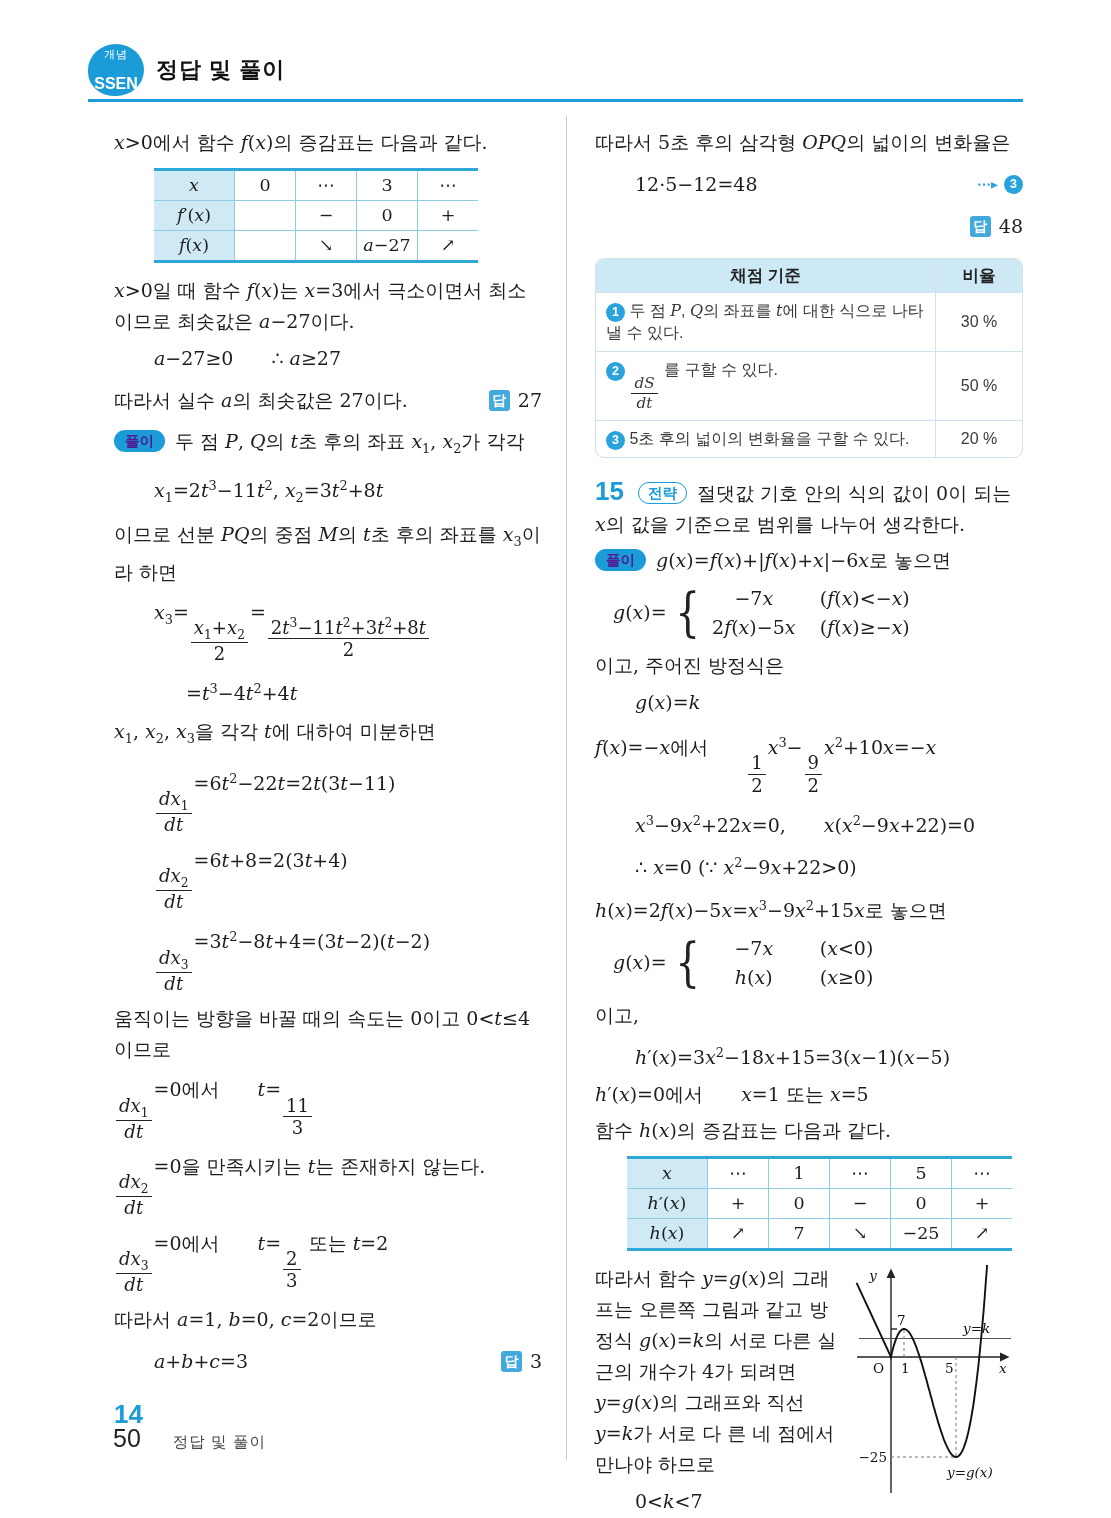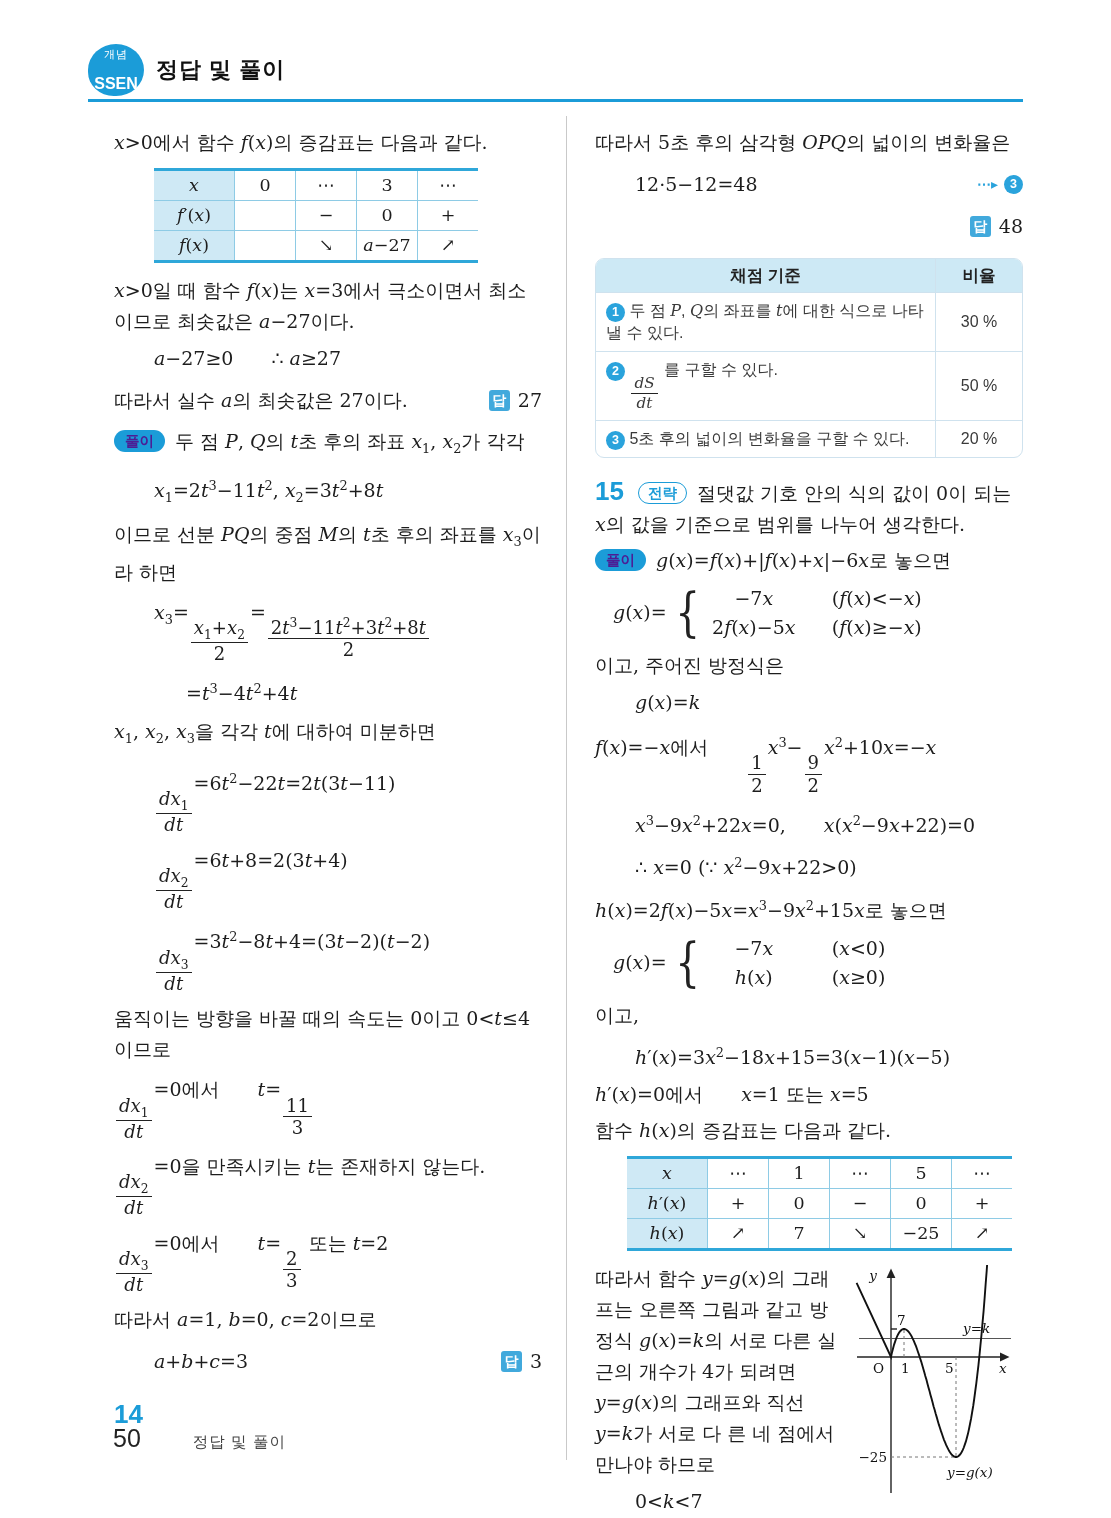--- a/index.html
+++ b/index.html
@@ -33,21 +33,21 @@
   .frac{display:inline-flex;flex-direction:column;text-align:center;vertical-align:-0.85em;
         line-height:1.18;margin:0 2px;font-size:0.95em;}
   .fnum{border-bottom:1.3px solid #222;padding:0 3px;display:block;text-align:center;}
   .fden{padding:0 3px;display:block;}
   
   .cases{display:inline-flex;align-items:center;margin:2px 0;}
   .clhs{margin-right:4px;}
   .cbrace{font-size:52px;font-weight:200;line-height:0.95;transform:scaleX(0.75);
           font-family:"DejaVu Serif",serif;color:#222;}
   .cbody{display:inline-flex;flex-direction:column;margin-left:2px;gap:0px;}
-  .crow{display:flex;gap:30px;line-height:29px;}
+  .crow{display:flex;gap:18px;line-height:29px;}
   .cexpr{min-width:96px;text-align:center;}
   
   .vtable{border-collapse:collapse;margin:10px 0 12px 40px;
           border-top:3px solid #2fa7d9;border-bottom:3px solid #2fa7d9;}
   .vtable td{border:1px solid #8ecbe5;width:52px;height:29px;text-align:center;
              font-size:17.5px;padding:0 4px;line-height:1.1;}
   .vtable td:first-child{border-left:none;}
   .vtable td:last-child{border-right:none;}
   .vtable tr:first-child td{border-top:none;}
   .vtable tr:last-child td{border-bottom:none;}
@@ -79,21 +79,21 @@
   
   .fig{float:right;width:172px;height:234px;margin:2px 0 2px 8px;}
   .fig .ax{stroke:#222;stroke-width:1.4;fill:none;}
   .fig .kline{stroke:#555;stroke-width:1.1;}
   .fig .dash{stroke:#777;stroke-width:1;stroke-dasharray:3 3;fill:none;}
   .fig .curve{stroke:#111;stroke-width:1.9;fill:none;}
   .fig text{font-size:13.5px;font-family:"DejaVu Serif",serif;fill:#111;}
   .fig text.it{font-style:italic;}
   .figclear{clear:both;}
   
-  .foot{position:absolute;left:113px;top:1424px;display:flex;align-items:baseline;gap:52px;}
+  .foot{position:absolute;left:113px;top:1424px;display:flex;align-items:baseline;gap:32px;}
   .pgnum{font:400 25px "Liberation Sans",sans-serif;color:#222;}
   .pglabel{font:400 15.5px "Liberation Sans",sans-serif;color:#444;letter-spacing:1px;}
 </style>
 </head>
 <body>
 
 <div class="page">
 
   <div class="hdr">
     <div class="logo">

